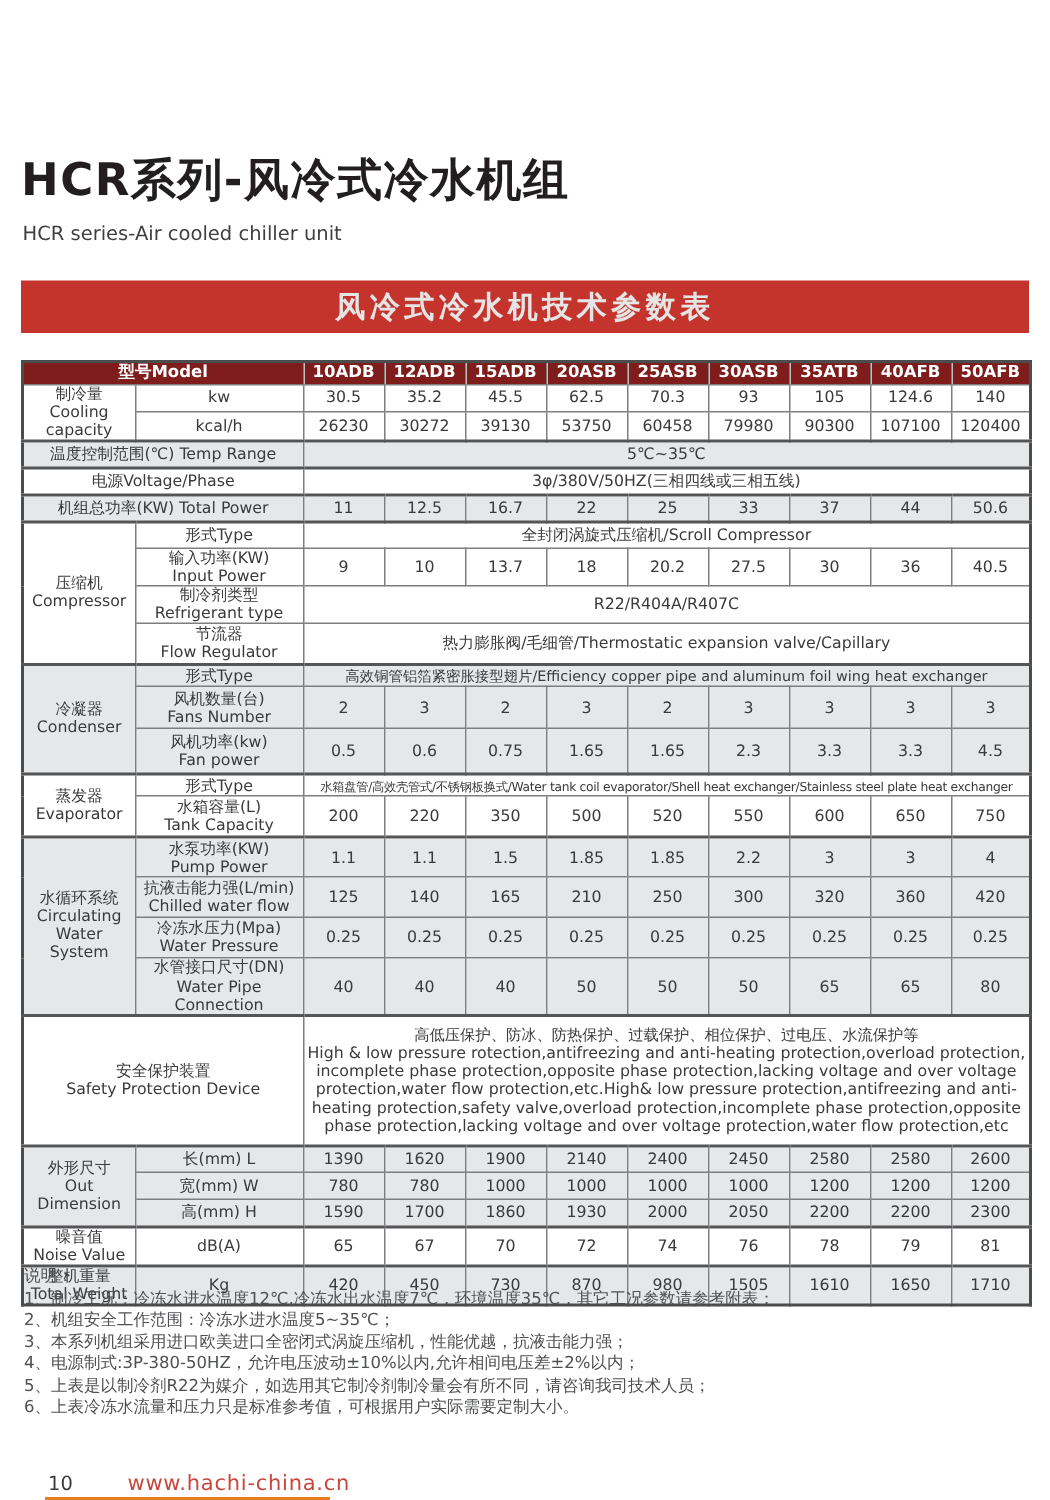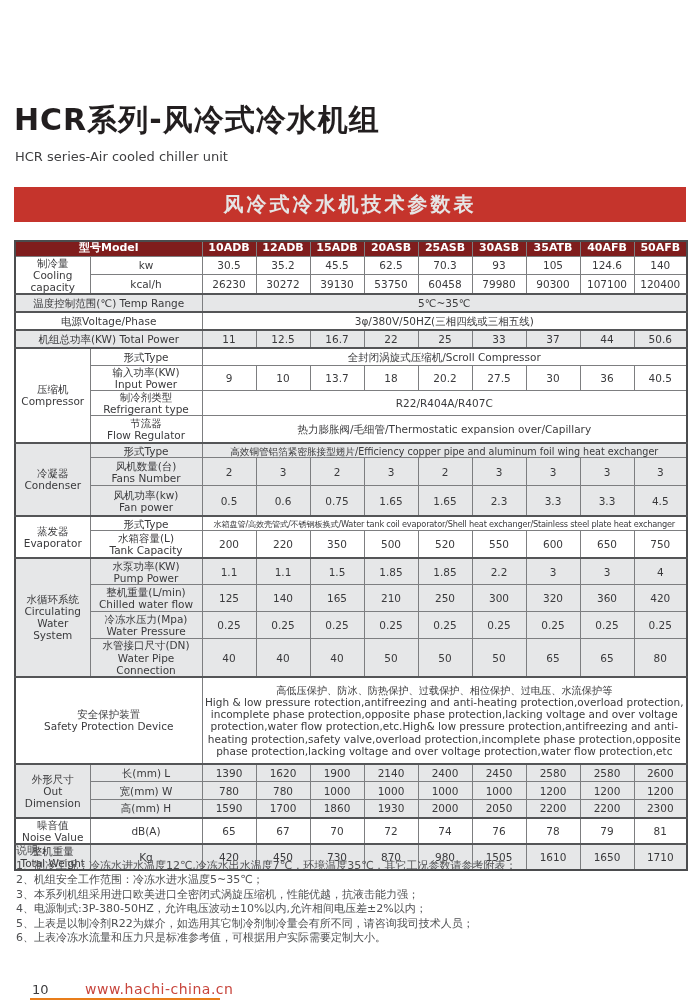--- a/index.html
+++ b/index.html
@@ -159,21 +159,21 @@
           <td><span>30</span></td>
           <td><span>36</span></td>
           <td><span>40.5</span></td>
         </tr>
         <tr class="s-white" style="height: 24px;">
           <td class="sub"><span>制冷剂类型</span><br><span>Refrigerant type</span></td>
           <td colspan="9"><span>R22/R404A/R407C</span></td>
         </tr>
         <tr class="s-white" style="height: 27px;">
           <td class="sub"><span>节流器</span><br><span>Flow Regulator</span></td>
-          <td colspan="9"><span>热力膨胀阀/毛细管/Thermostatic expansion over/Capillary</span></td>
+          <td colspan="9"><span>热力膨胀阀/毛细管/Thermostatic expansion valve/Capillary</span></td>
         </tr>
         <tr class="s-gray sec" style="height: 15px;">
           <td rowspan="3" class="lab"><span>冷凝器</span><br><span>Condenser</span></td>
           <td class="sub"><span>形式Type</span></td>
           <td colspan="9" class="small"><span>高效铜管铝箔紧密胀接型翅片/Efficiency copper pipe and aluminum foil wing heat exchanger</span></td>
         </tr>
         <tr class="s-gray" style="height: 28px;">
           <td class="sub"><span>风机数量(台)</span><br><span>Fans Number</span></td>
           <td><span>2</span></td>
           <td><span>3</span></td>
@@ -221,21 +221,21 @@
           <td><span>1.1</span></td>
           <td><span>1.5</span></td>
           <td><span>1.85</span></td>
           <td><span>1.85</span></td>
           <td><span>2.2</span></td>
           <td><span>3</span></td>
           <td><span>3</span></td>
           <td><span>4</span></td>
         </tr>
         <tr class="s-gray" style="height: 27px;">
-          <td class="sub"><span>整机重量(L/min)</span><br><span>Chilled water flow</span></td>
+          <td class="sub"><span>抗液击能力强(L/min)</span><br><span>Chilled water flow</span></td>
           <td><span>125</span></td>
           <td><span>140</span></td>
           <td><span>165</span></td>
           <td><span>210</span></td>
           <td><span>250</span></td>
           <td><span>300</span></td>
           <td><span>320</span></td>
           <td><span>360</span></td>
           <td><span>420</span></td>
         </tr>

